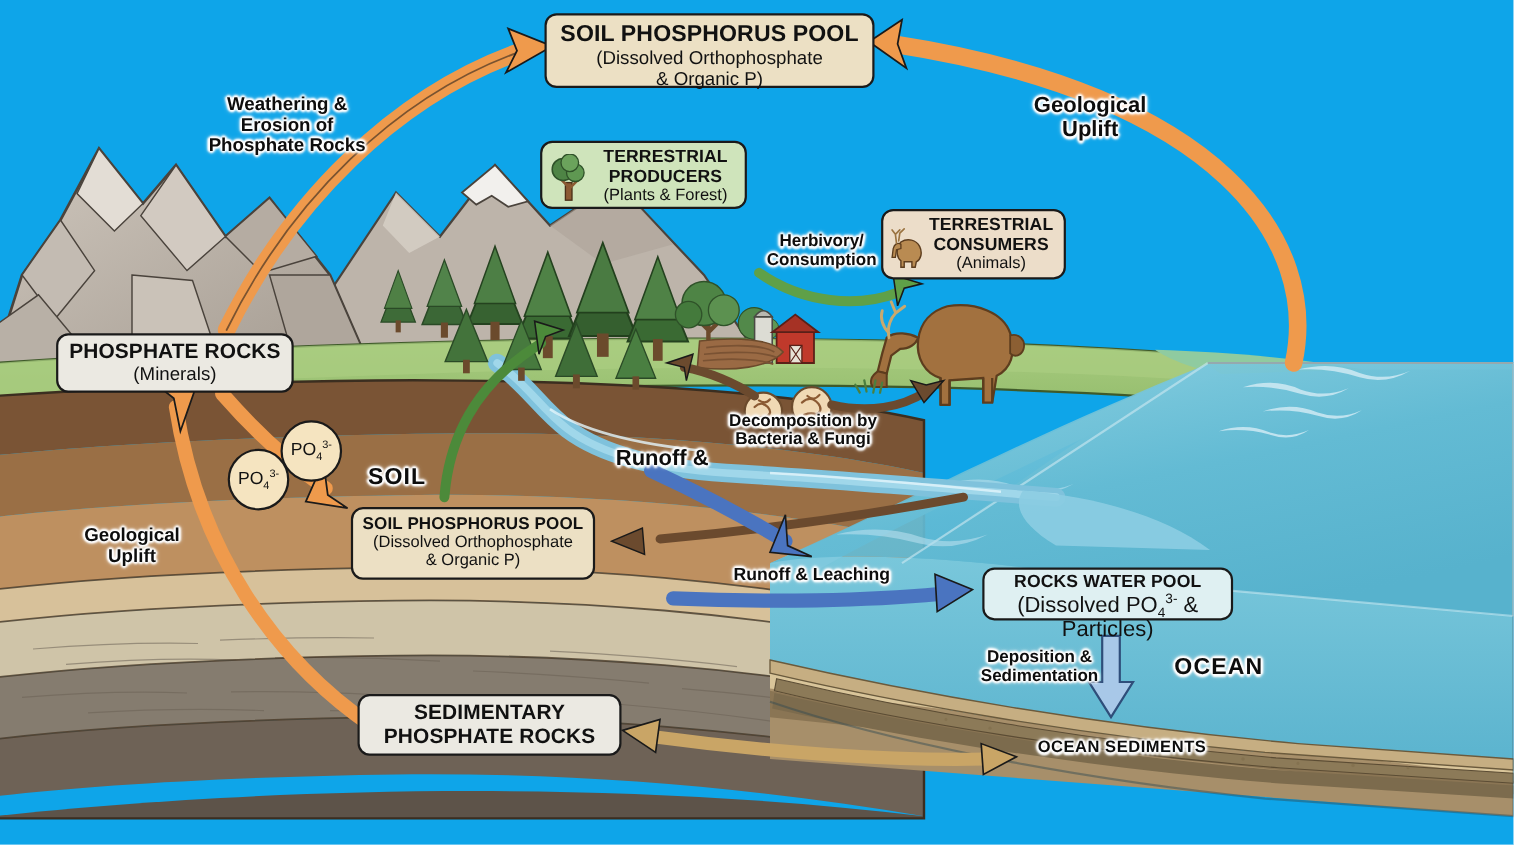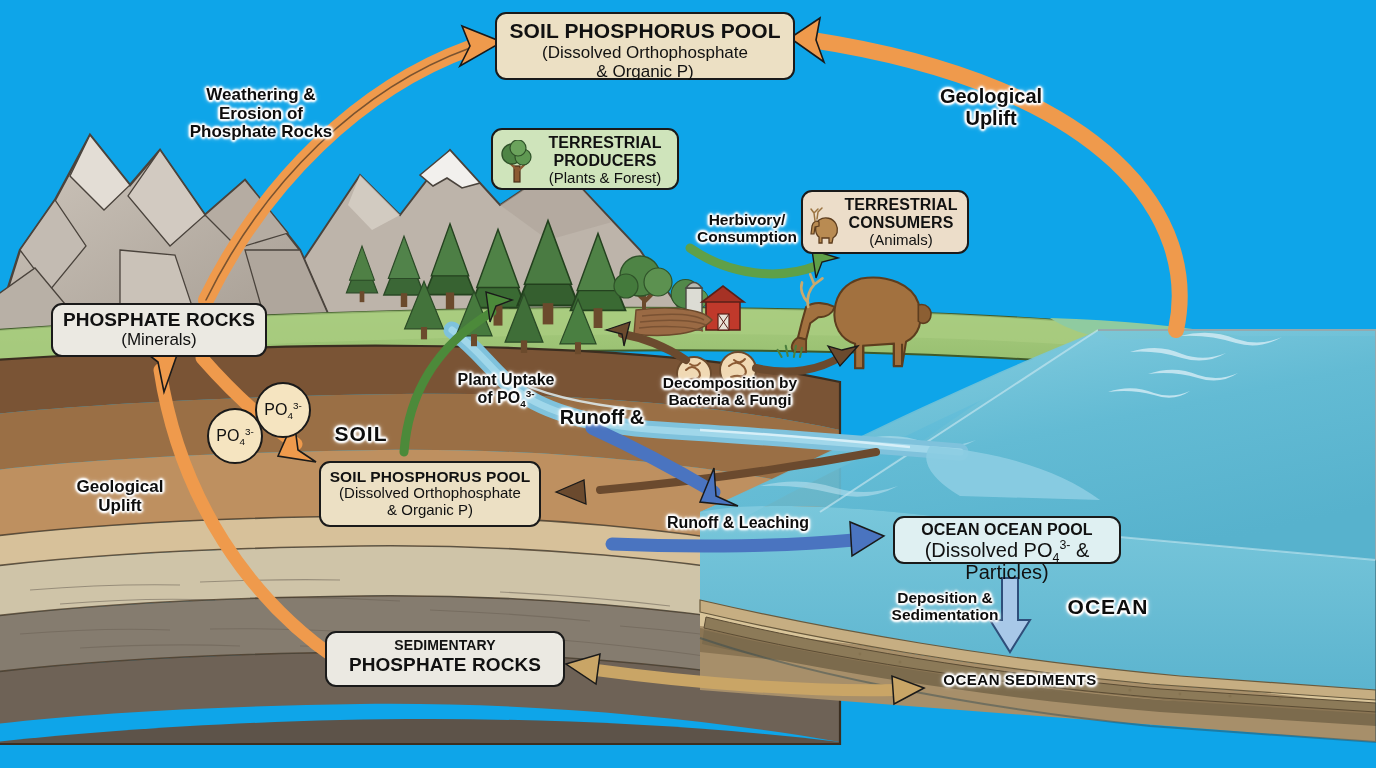--- a/index.html
+++ b/index.html
@@ -432,26 +432,26 @@
     <span class="t2" style="font-size:17px;">(Minerals)</span>
   </div>
 
   <div class="lbl box-tan" style="left:319px;top:461px;width:222px;height:66px;padding-top:5px;">
     <span class="t1" style="font-size:15.5px;">SOIL PHOSPHORUS POOL</span>
     <span class="t2" style="font-size:15px;">(Dissolved Orthophosphate</span>
     <span class="t2" style="font-size:15px;">&amp; Organic P)</span>
   </div>
 
   <div class="lbl box-ice" style="left:893px;top:516px;width:228px;height:48px;padding-top:3px;">
-    <span class="t1" style="font-size:16px;">OCEAN OCEAN POOL</span>
+    <span class="t1" style="font-size:16px;">ROCKS WATER POOL</span>
     <span class="t2" style="font-size:20px;"><span>(Dissolved PO</span><sub>4</sub><sup>3-</sup><span> &amp; Particles)</span></span>
   </div>
 
   <div class="lbl box-grey" style="left:325px;top:631px;width:240px;height:56px;padding-top:5px;">
-    <span class="t1" style="font-size:14px;">SEDIMENTARY</span>
+    <span class="t1" style="font-size:19px;">SEDIMENTARY</span>
     <span class="t1" style="font-size:19px;">PHOSPHATE ROCKS</span>
   </div>
 
   <div class="po4" style="left:255px;top:382px;width:52px;height:52px;font-size:16px;">
     <span><span>PO</span><sub>4</sub><sup>3-</sup></span>
   </div>
   <div class="po4" style="left:207px;top:408px;width:52px;height:52px;font-size:16px;">
     <span><span>PO</span><sub>4</sub><sup>3-</sup></span>
   </div>
 
@@ -469,24 +469,20 @@
   <div class="ann" style="left:52px;top:478px;width:136px;font-size:17px;">
     <div>Geological</div>
     <div>Uplift</div>
   </div>
 
   <div class="ann" style="left:686px;top:211px;width:122px;font-size:15.5px;">
     <div>Herbivory/</div>
     <div>Consumption</div>
   </div>
 
-  <div class="ann" style="left:440px;top:371px;width:132px;font-size:16px;">
-    <div>Plant Uptake</div>
-    <div><span>of PO</span><sub>4</sub><sup>3-</sup></div>
-  </div>
 
   <div class="ann" style="left:648px;top:374px;width:164px;font-size:15.5px;">
     <div>Decomposition by</div>
     <div>Bacteria &amp; Fungi</div>
   </div>
 
   <div class="ann" style="left:552px;top:406px;width:100px;font-size:20px;">
     <div>Runoff &amp;</div>
   </div>
 

